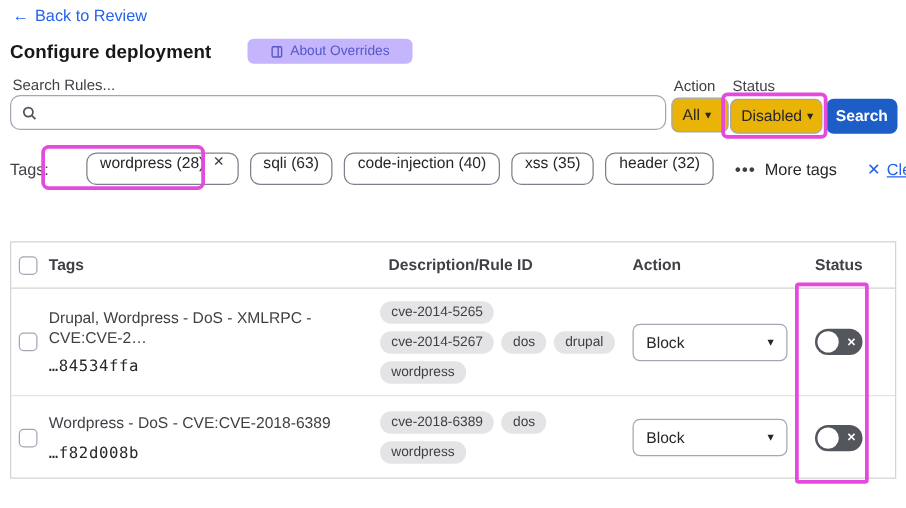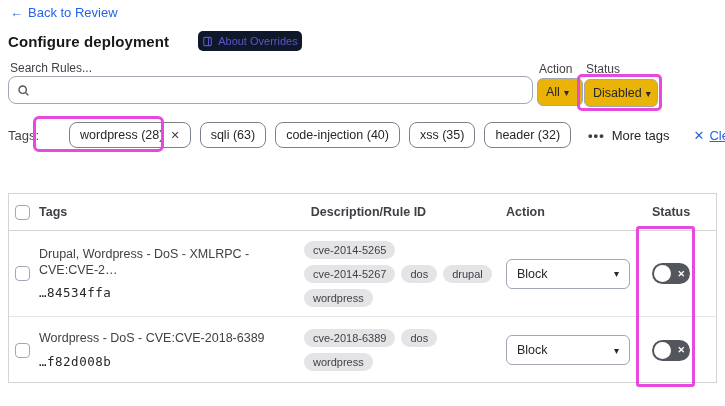--- a/index.html
+++ b/index.html
@@ -7,22 +7,22 @@
   body { font-family:"Liberation Sans", sans-serif; color:#3f3f46; }
   .stage { position:relative; width:725px; height:406px; background:#fff; overflow:hidden; }
 
   
   .back-link { position:absolute; left:10px; top:5px; display:flex; align-items:center; gap:5px;
     color:#2563eb; font-size:13px; font-weight:500; text-decoration:none; cursor:pointer; }
 
   
   .title-row { position:absolute; left:8px; top:31px; display:flex; align-items:center; gap:29px;justify-content:space-between; }
   .page-title { font-size:15px; font-weight:700; color:#18181b; letter-spacing:.1px; }
-  .about-badge { display:flex; align-items:center; gap:5px; background:#0f172a; color:#5558c9;
-    font-size:11px; font-weight:500; padding:4px 4px; border-radius:5px; cursor:pointer; }
+  .about-badge { display:flex; align-items:center; gap:5px; background:#c4b5fd; color:#5558c9;
+    font-size:11px; font-weight:500; padding:4px 18px; border-radius:5px; cursor:pointer; }
 
   
   .filter-label { position:absolute; font-size:12px; color:#3f3f46; }
   .lbl-search { left:10px; top:61px; }
   .lbl-action { left:539px; top:62px; }
   .lbl-status { left:586px; top:62px; }
 
   .search-box { position:absolute; left:8px; top:76px; width:525px; height:28px;
     border:1px solid #a1a7b3; border-radius:8px; display:flex; align-items:center;
     padding:0 8px; gap:6px; background:#fff; }
@@ -35,21 +35,21 @@
   .sel-status { left:584px; top:79px; width:74px; }
   .caret { font-size:10px; color:#27272a; margin-left:4px; }
 
   .search-btn { position:absolute; left:661px; top:79px; width:57px; height:28px;
     background:#1d5dc7; color:#fff; border:none; border-radius:6px; font-size:12.5px;
     font-weight:600; font-family:inherit; cursor:pointer; }
 
   
   .tags-row { position:absolute; left:8px; top:122px; width:712px; display:flex; align-items:center; }
   .tags-label { font-size:13px; color:#3f3f46; margin-right:30px; }
-  .chip { display:flex; align-items:center; gap:7px; border:1px solid #7c828c; border-radius:8px;
+  .chip { display:flex; align-items:flex-start; gap:7px; border:1px solid #7c828c; border-radius:8px;
     padding:0 10px; height:26px; font-size:12.5px; color:#27272a; background:#fff;
     cursor:pointer; margin-right:9px; white-space:nowrap; }
   .chip .chip-x { font-size:11px; color:#3f3f46; }
   .more-tags { display:flex; align-items:center; gap:7px; font-size:13px; color:#27272a;
     margin-left:8px; cursor:pointer; white-space:nowrap; }
   .more-tags .dots { font-weight:700; letter-spacing:1px; color:#3f3f46; }
   .clear-tags { display:flex; align-items:center; gap:5px; margin-left:24px; color:#2563eb;
     font-size:13px; cursor:pointer; white-space:nowrap; }
   .clear-tags .clear-text { text-decoration:underline; }
 
@@ -126,20 +126,21 @@
     <span>All</span>
     <span class="caret">▾</span>
   </div>
 
   <div class="filter-label lbl-status">Status</div>
   <div class="select-box sel-status">
     <span>Disabled</span>
     <span class="caret">▾</span>
   </div>
 
+  <button class="search-btn">Search</button>
 
   <div class="tags-row">
     <span class="tags-label">Tags:</span>
     <span class="chip">
       <span>wordpress (28)</span>
       <span class="chip-x">✕</span>
     </span>
     <span class="chip">sqli (63)</span>
     <span class="chip">code-injection (40)</span>
     <span class="chip">xss (35)</span>

